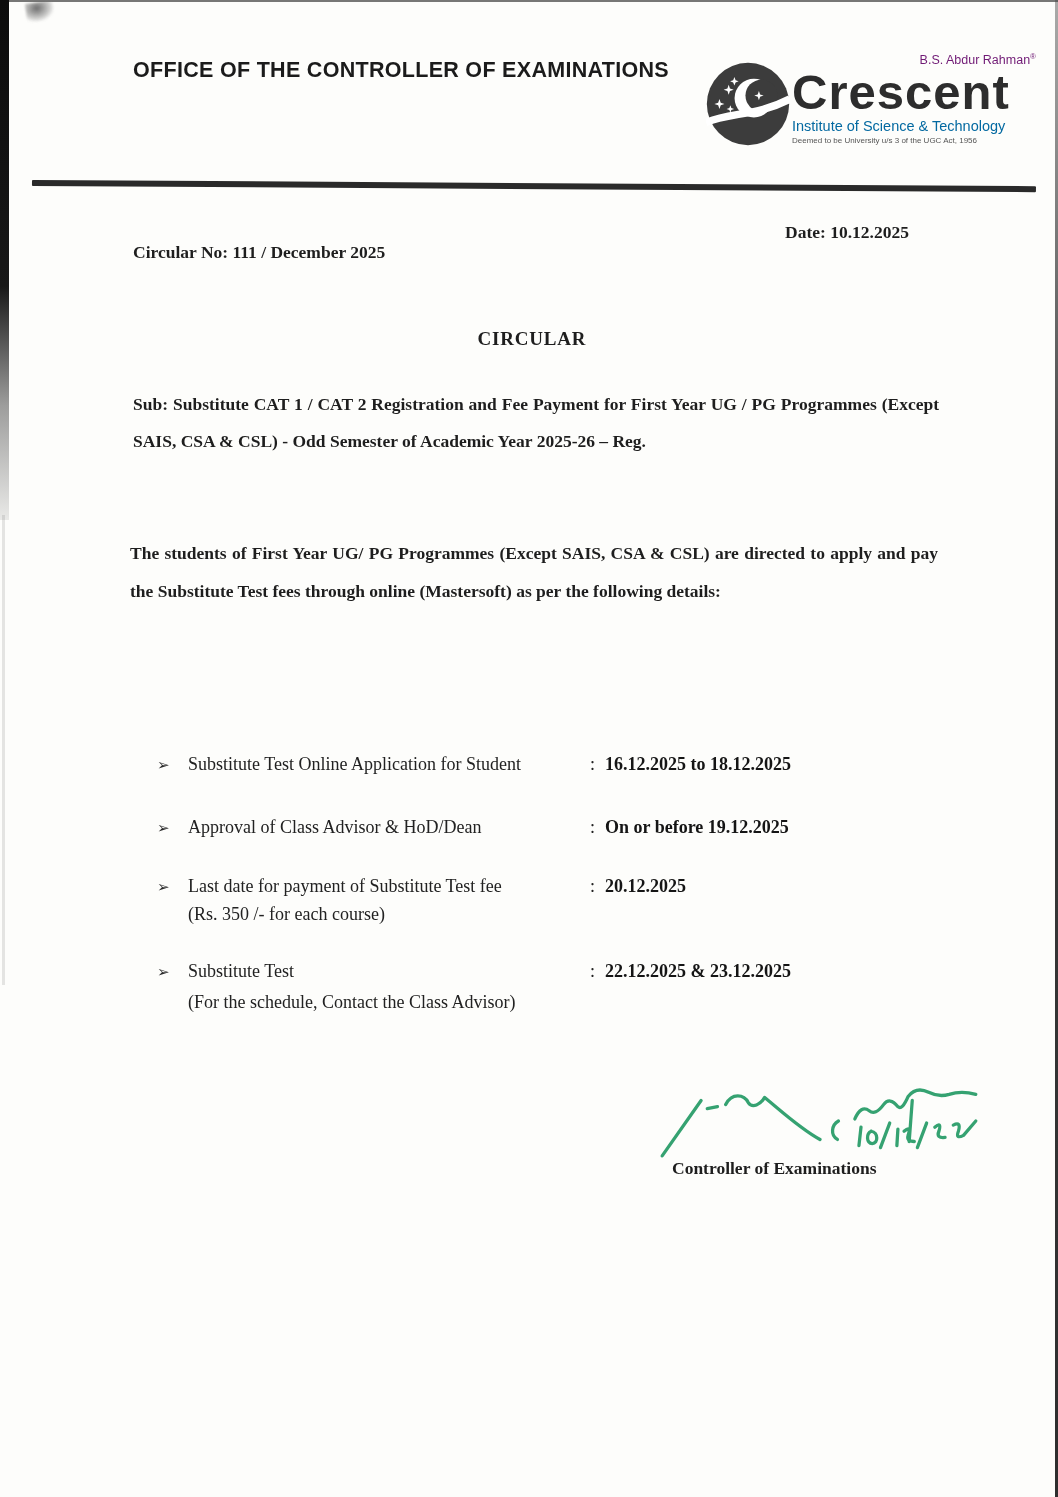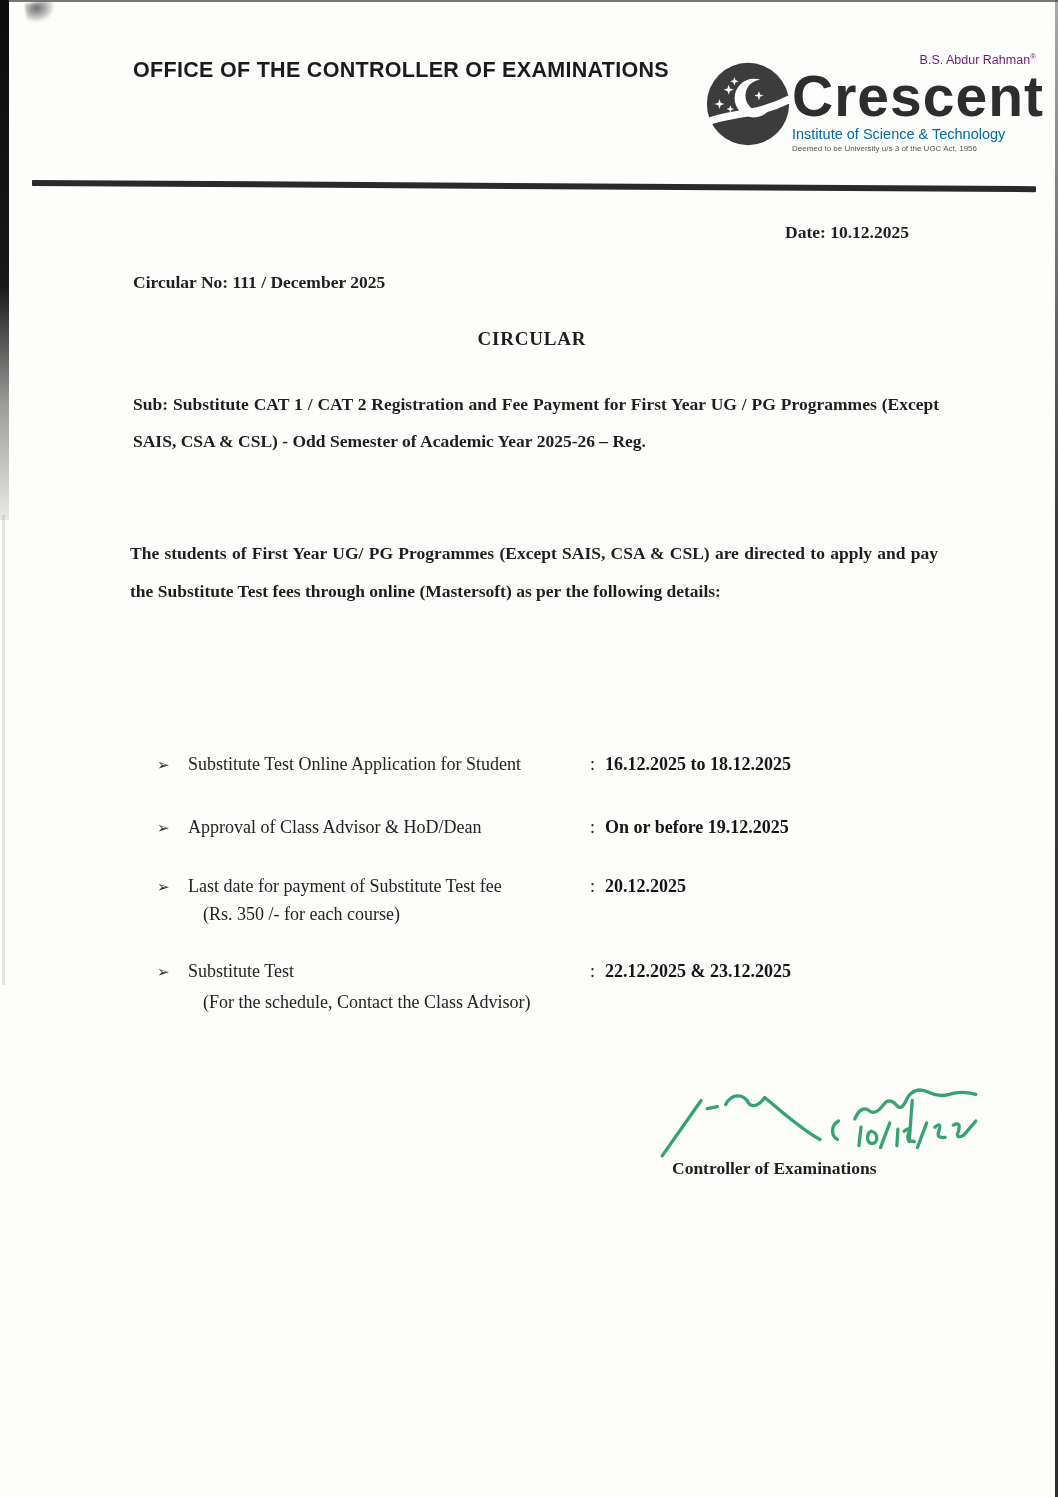--- a/index.html
+++ b/index.html
@@ -26,44 +26,44 @@
   .office-title{
     position:absolute;left:133px;top:58px;
     font-family:"Liberation Sans",sans-serif;font-weight:700;
     font-size:21.5px;letter-spacing:.3px;color:#1b1b1b;white-space:nowrap;
   }
   .logo-block{position:absolute;left:706px;top:52px;width:332px;height:112px;}
   .logo-mark{position:absolute;left:0;top:10px;}
   .logo-text{position:absolute;left:86px;top:0;width:246px;}
   .logo-pre{font-family:"Liberation Sans",sans-serif;font-size:12.5px;color:#701a75;text-align:right;padding-right:2px;}
   .logo-pre sup{font-size:8px;}
-  .logo-brand{font-family:"Liberation Sans",sans-serif;font-weight:700;font-size:57px;
-    letter-spacing:1px;color:#2d2d2d;line-height:1.0;margin-top:1px;text-align:right;}
+  .logo-brand{font-family:"Liberation Sans",sans-serif;font-weight:700;font-size:49px;
+    letter-spacing:1px;color:#2d2d2d;line-height:1.0;margin-top:1px;}
   .logo-sub{font-family:"Liberation Sans",sans-serif;font-size:14.5px;color:#0369a1;margin-top:1px;white-space:nowrap;}
   .logo-tagline{font-family:"Liberation Sans",sans-serif;font-size:8px;color:#555;text-align:left;margin-top:2px;}
   .divider{position:absolute;left:32px;top:180px;width:1004px;height:6px;background:#2a2a2a;
     transform:rotate(.35deg);transform-origin:0 0;border-radius:1px;}
   
   .date-line{position:absolute;left:785px;top:222px;font-weight:700;font-size:17.5px;white-space:nowrap;}
-  .circular-no{position:absolute;left:133px;top:272px;font-weight:700;font-size:17.5px;white-space:nowrap;}
+  .circular-no{position:absolute;left:133px;top:242px;font-weight:700;font-size:17.5px;white-space:nowrap;}
   .doc-heading{position:absolute;left:0;top:328px;width:1064px;text-align:center;
     font-weight:700;font-size:19px;letter-spacing:.8px;}
   
   .subject{position:absolute;left:133px;top:386px;width:806px;
     font-weight:700;font-size:17.5px;line-height:37px;text-align:justify;}
   .body-par{position:absolute;left:130px;top:534px;width:808px;
     font-weight:700;font-size:17.5px;line-height:38px;text-align:justify;}
   
   .sched-row{position:absolute;left:157px;display:flex;font-size:18px;line-height:24px;}
   .sr-marker{width:31px;font-family:"DejaVu Sans","Liberation Sans",sans-serif;font-size:15px;
     color:#2a2a2a;padding-top:1px;}
   .sr-label{width:402px;color:#222;}
   .sr-sep{width:15px;text-align:left;color:#222;}
   .sr-value{font-weight:700;color:#151515;white-space:nowrap;}
-  .sr-note{position:absolute;left:188px;font-size:18px;color:#222;white-space:nowrap;margin-left:15px;}
+  .sr-note{position:absolute;left:188px;font-size:18px;color:#222;white-space:nowrap;}
   .row-1{top:752px;} .row-2{top:815px;} .row-3{top:874px;} .row-4{top:959px;}
   .note-3{top:904px;} .note-4{top:992px;}
   
   .signature-svg{position:absolute;left:655px;top:1080px;}
   .signatory{position:absolute;left:672px;top:1158px;font-weight:700;font-size:17.5px;white-space:nowrap;}
 </style>
 </head>
 <body>
 
 <div class="page">

